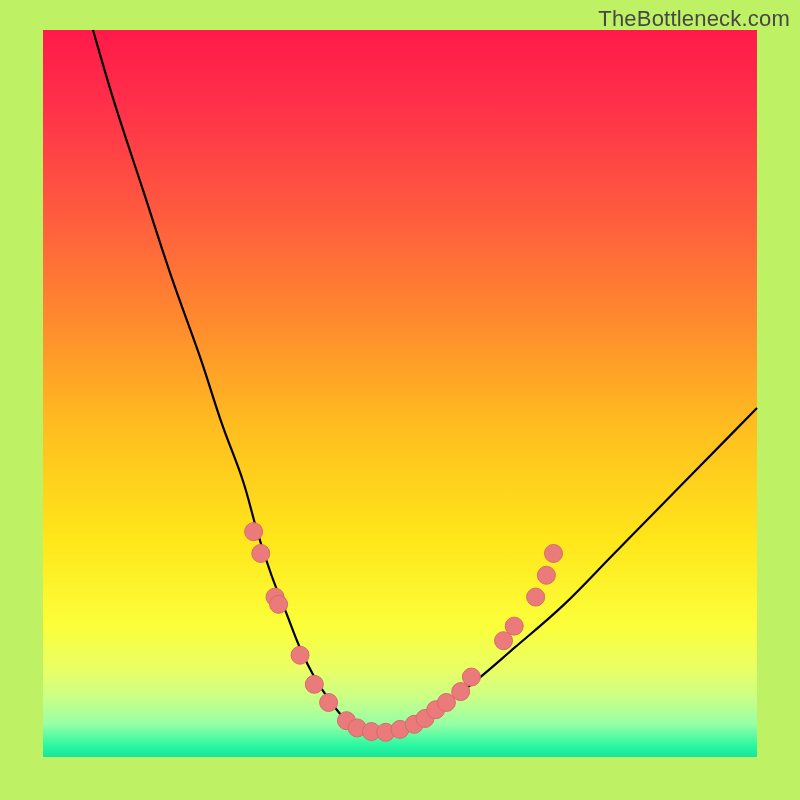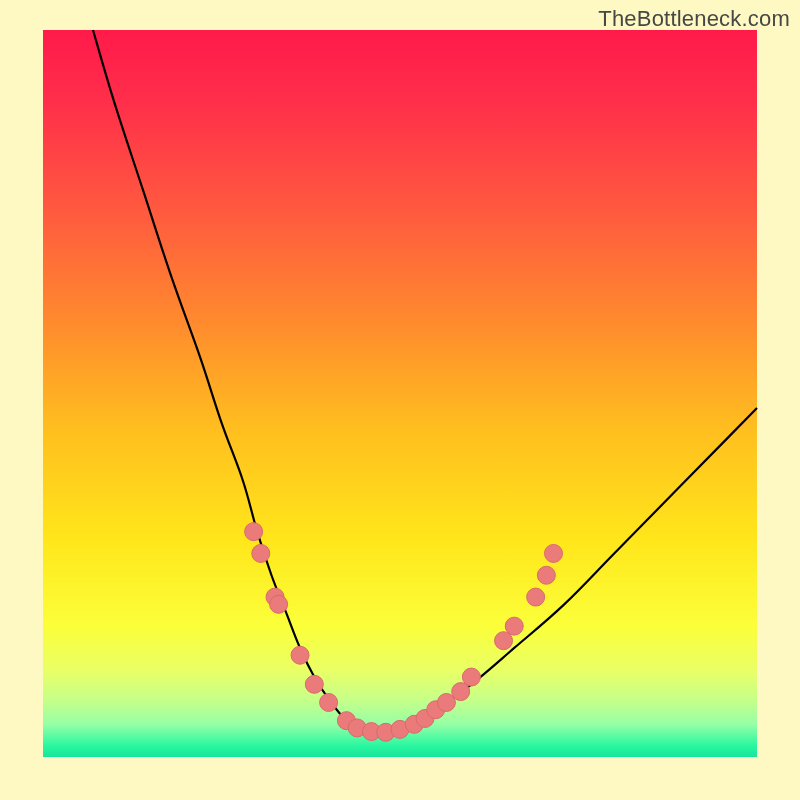--- a/index.html
+++ b/index.html
@@ -8,21 +8,21 @@
     width: 800px;
     height: 800px;
     overflow: hidden;
     font-family: Arial, Helvetica, sans-serif;
     background: #000;
   }
   .frame {
     position: relative;
     width: 800px;
     height: 800px;
-    background: #fef9c3;
+    background: #bef264;
   }
   .watermark {
     position: absolute;
     top: 6px;
     right: 10px;
     color: #474747;
     font-size: 22px;
     font-weight: 500;
     letter-spacing: 0.2px;
     z-index: 10;

